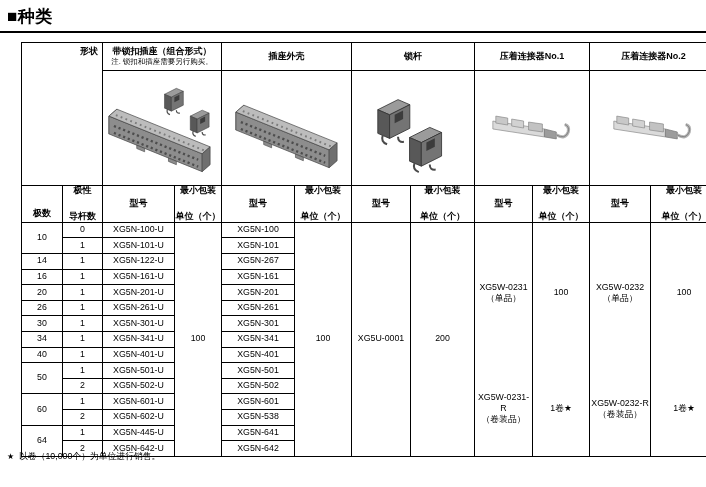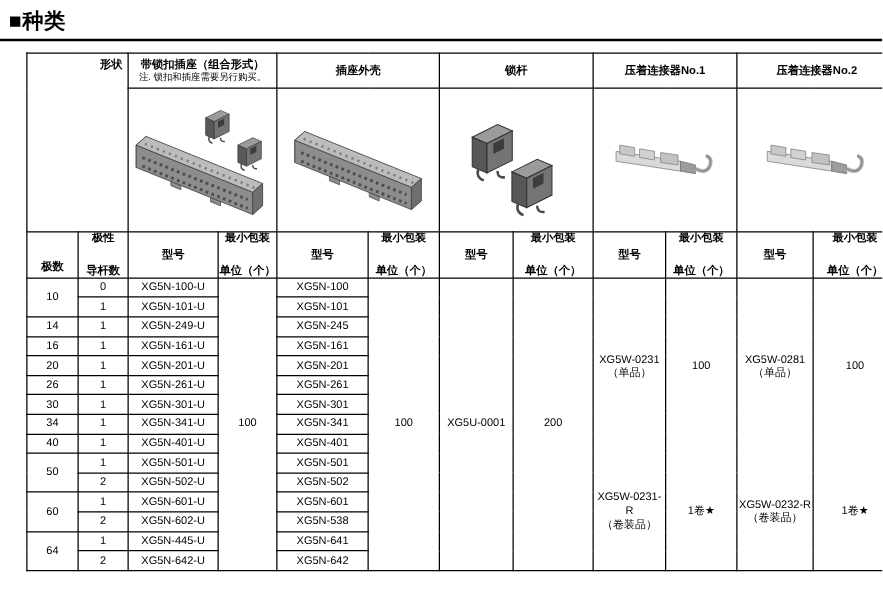--- a/index.html
+++ b/index.html
@@ -224,21 +224,21 @@
                 <div>100</div>
               </div>
           <div class="sec-bot">
                 <div>1卷★</div>
               </div>
         </div>
       </td>
       <td rowspan="15" class="stack-cell">
         <div class="stack">
           <div class="sec-top two-line">
-            <div>XG5W-0281</div>
+            <div>XG5W-0232</div>
             <div>（单品）</div>
           </div>
           <div class="sec-bot two-line">
             <div>XG5W-0232-R</div>
             <div>（卷装品）</div>
           </div>
         </div>
       </td>
       <td rowspan="15" class="stack-cell">
         <div class="stack">
@@ -252,22 +252,22 @@
       </td>
     </tr>
     <tr class="data">
       <td>1</td>
       <td>XG5N-101-U</td>
       <td>XG5N-101</td>
     </tr>
     <tr class="data">
       <td>14</td>
       <td>1</td>
-      <td>XG5N-249-U</td>
-      <td>XG5N-245</td>
+      <td>XG5N-122-U</td>
+      <td>XG5N-267</td>
     </tr>
     <tr class="data">
       <td>16</td>
       <td>1</td>
       <td>XG5N-161-U</td>
       <td>XG5N-161</td>
     </tr>
     <tr class="data">
       <td>20</td>
       <td>1</td>
@@ -328,15 +328,16 @@
     </tr>
     <tr class="data">
       <td>2</td>
       <td>XG5N-642-U</td>
       <td>XG5N-642</td>
     </tr>
   </tbody>
     </table>
 
   <div class="notes">
+    <div><span class="star">★</span>&nbsp;&nbsp;<span>以卷（10,000个）为单位进行销售。</span></div>
   </div>
 
 </div>
 
 </body></html>

